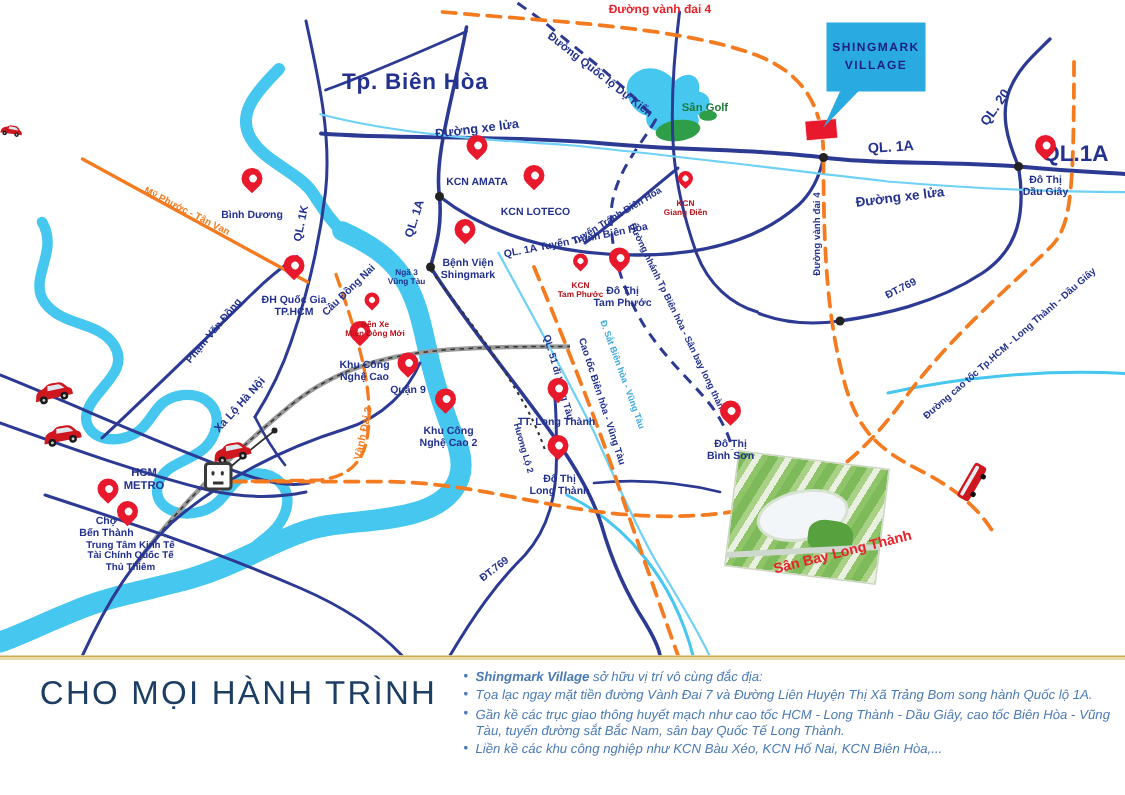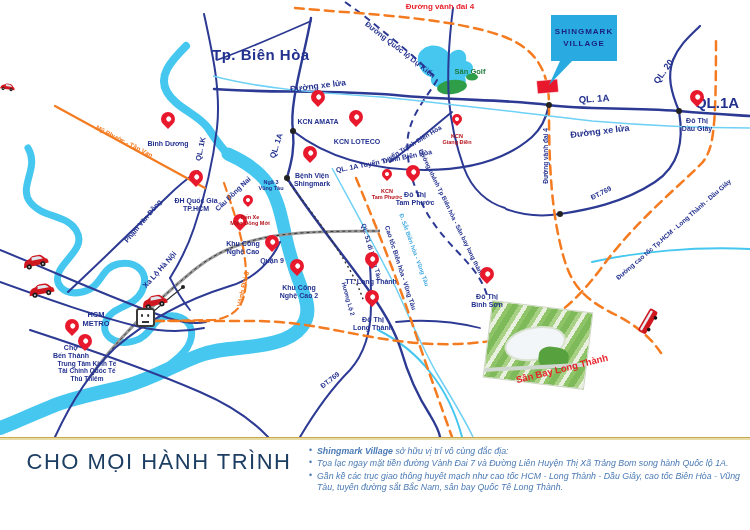--- a/index.html
+++ b/index.html
@@ -10,21 +10,21 @@
   .lbl.orange{color:#f47b20;}
   .lbl.red{color:#e8222a;}
   .lbl.ltblue{color:#3fa9e0;}
   .lbl.green{color:#1e7a3a;}
   .pin{position:absolute;z-index:6;width:14px;height:14px;background:#e8192c;border-radius:50% 50% 50% 0;transform:rotate(-45deg);}
   .pin::after{content:'';position:absolute;width:5px;height:5px;background:#fff;border-radius:50%;top:4.5px;left:4.5px;}
   .pin.sm{width:10px;height:10px;}
   .pin.sm::after{width:4px;height:4px;top:3px;left:3px;}
   .plabel{position:absolute;z-index:6;transform:translateX(-50%);text-align:center;white-space:pre-line;color:#23318f;font-weight:bold;font-size:7px;line-height:1.15;}
   .plabel.tinyred{color:#b5121b;font-size:5.5px;}
-  .citylbl{position:absolute;z-index:5;color:#23318f;font-weight:bold;font-size:15px;letter-spacing:.5px;}
+  .citylbl{position:absolute;z-index:5;color:#23318f;font-weight:bold;font-size:15px;letter-spacing:.5px;padding-left:16px;}
   .smk-box{position:absolute;left:551px;top:15px;width:66px;height:46px;background:#29abe2;z-index:7;display:flex;align-items:center;justify-content:center;text-align:center;color:#1b1f7e;font-weight:bold;font-size:8px;letter-spacing:1px;white-space:pre-line;line-height:1.5;}
   .metro-icon{position:absolute;z-index:6;width:15px;height:15px;background:#fff;border:2px solid #3a3a3a;border-radius:3px;}
   .metro-icon::before{content:'';position:absolute;width:2.5px;height:2.5px;background:#333;border-radius:50%;top:4px;left:2.8px;box-shadow:6.2px 0 0 #333;}
   .metro-icon::after{content:'';position:absolute;width:7px;height:2px;background:#333;bottom:2px;left:3.5px;}
   .airport{position:absolute;left:487px;top:306px;width:100px;height:76px;z-index:4;transform:rotate(7deg);overflow:hidden;border:1px solid #cdd6c2;
     background:repeating-linear-gradient(115deg,#7fba5a 0 6px,#a9d185 6px 10px,#e9f0df 10px 14px,#8fc468 14px 18px);}
   .airport .term{position:absolute;left:18px;top:22px;width:58px;height:30px;background:#f3f6f8;border-radius:50%;transform:rotate(-18deg);box-shadow:0 0 0 2px #d8e2d0;}
   .airport .pad{position:absolute;left:52px;top:38px;width:30px;height:22px;background:#57a23e;border-radius:40%;}
   .airport .rwy{position:absolute;left:-5px;top:58px;width:115px;height:4px;background:#cfd8cf;transform:rotate(-10deg);}
   .footer{position:absolute;left:0;top:437px;width:750px;height:93px;background:#fff;border-top:1px solid #c9a94e;box-shadow:0 2px 0 #e8dca6 inset;z-index:8;}
@@ -238,16 +238,17 @@
   <div class="metro-icon" style="left:136px;top:308px;"></div>
 
   <div class="footer">
     <div class="f-title">
       <div class="l2">CHO MỌI HÀNH TRÌNH</div>
     </div>
     <div class="f-bullets">
       <div class="f-b"><span class="lead">Shingmark Village</span><span> sở hữu vị trí vô cùng đắc địa:</span></div>
       <div class="f-b"><span>Tọa lạc ngay mặt tiền đường Vành Đai 7 và Đường Liên Huyện Thị Xã Trảng Bom song hành Quốc lộ 1A.</span></div>
       <div class="f-b"><span>Gần kề các trục giao thông huyết mạch như cao tốc HCM - Long Thành - Dầu Giây, cao tốc Biên Hòa - Vũng Tàu, tuyến đường sắt Bắc Nam, sân bay Quốc Tế Long Thành.</span></div>
+      <div class="f-b"><span>Liền kề các khu công nghiệp như KCN Bàu Xéo, KCN Hố Nai, KCN Biên Hòa,...</span></div>
     </div>
   </div>
 
 </div>
 
 </body></html>

